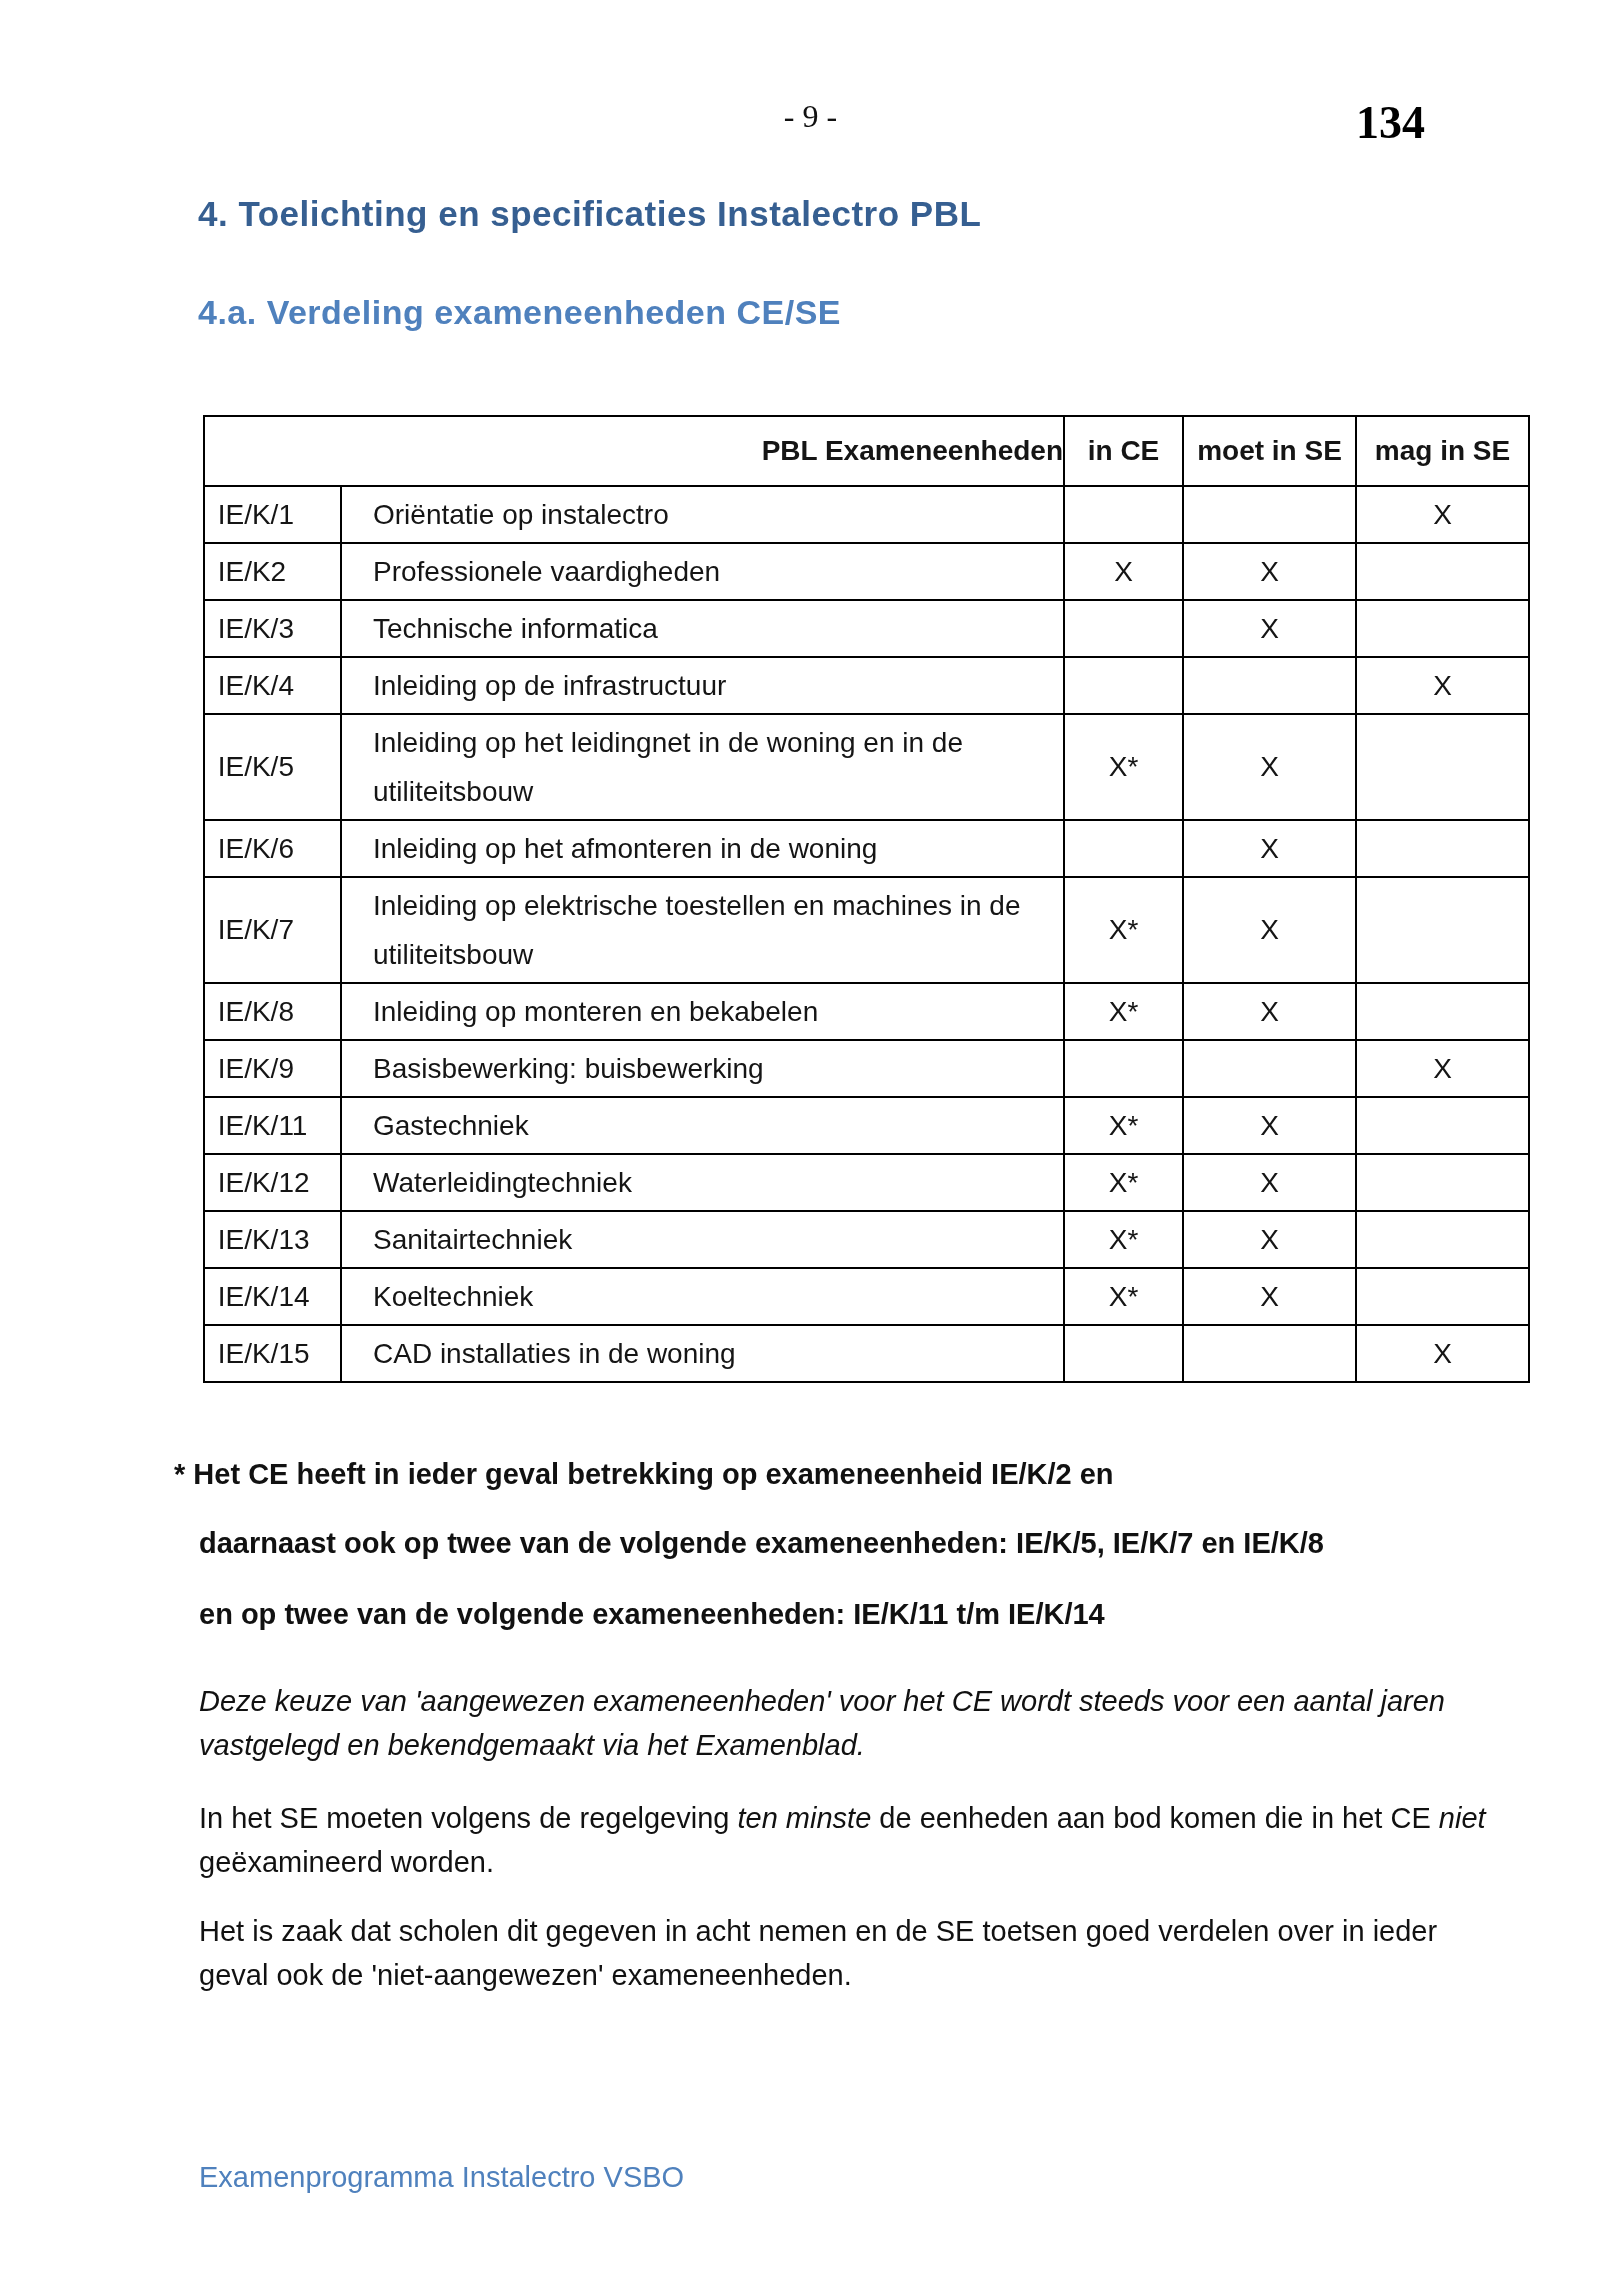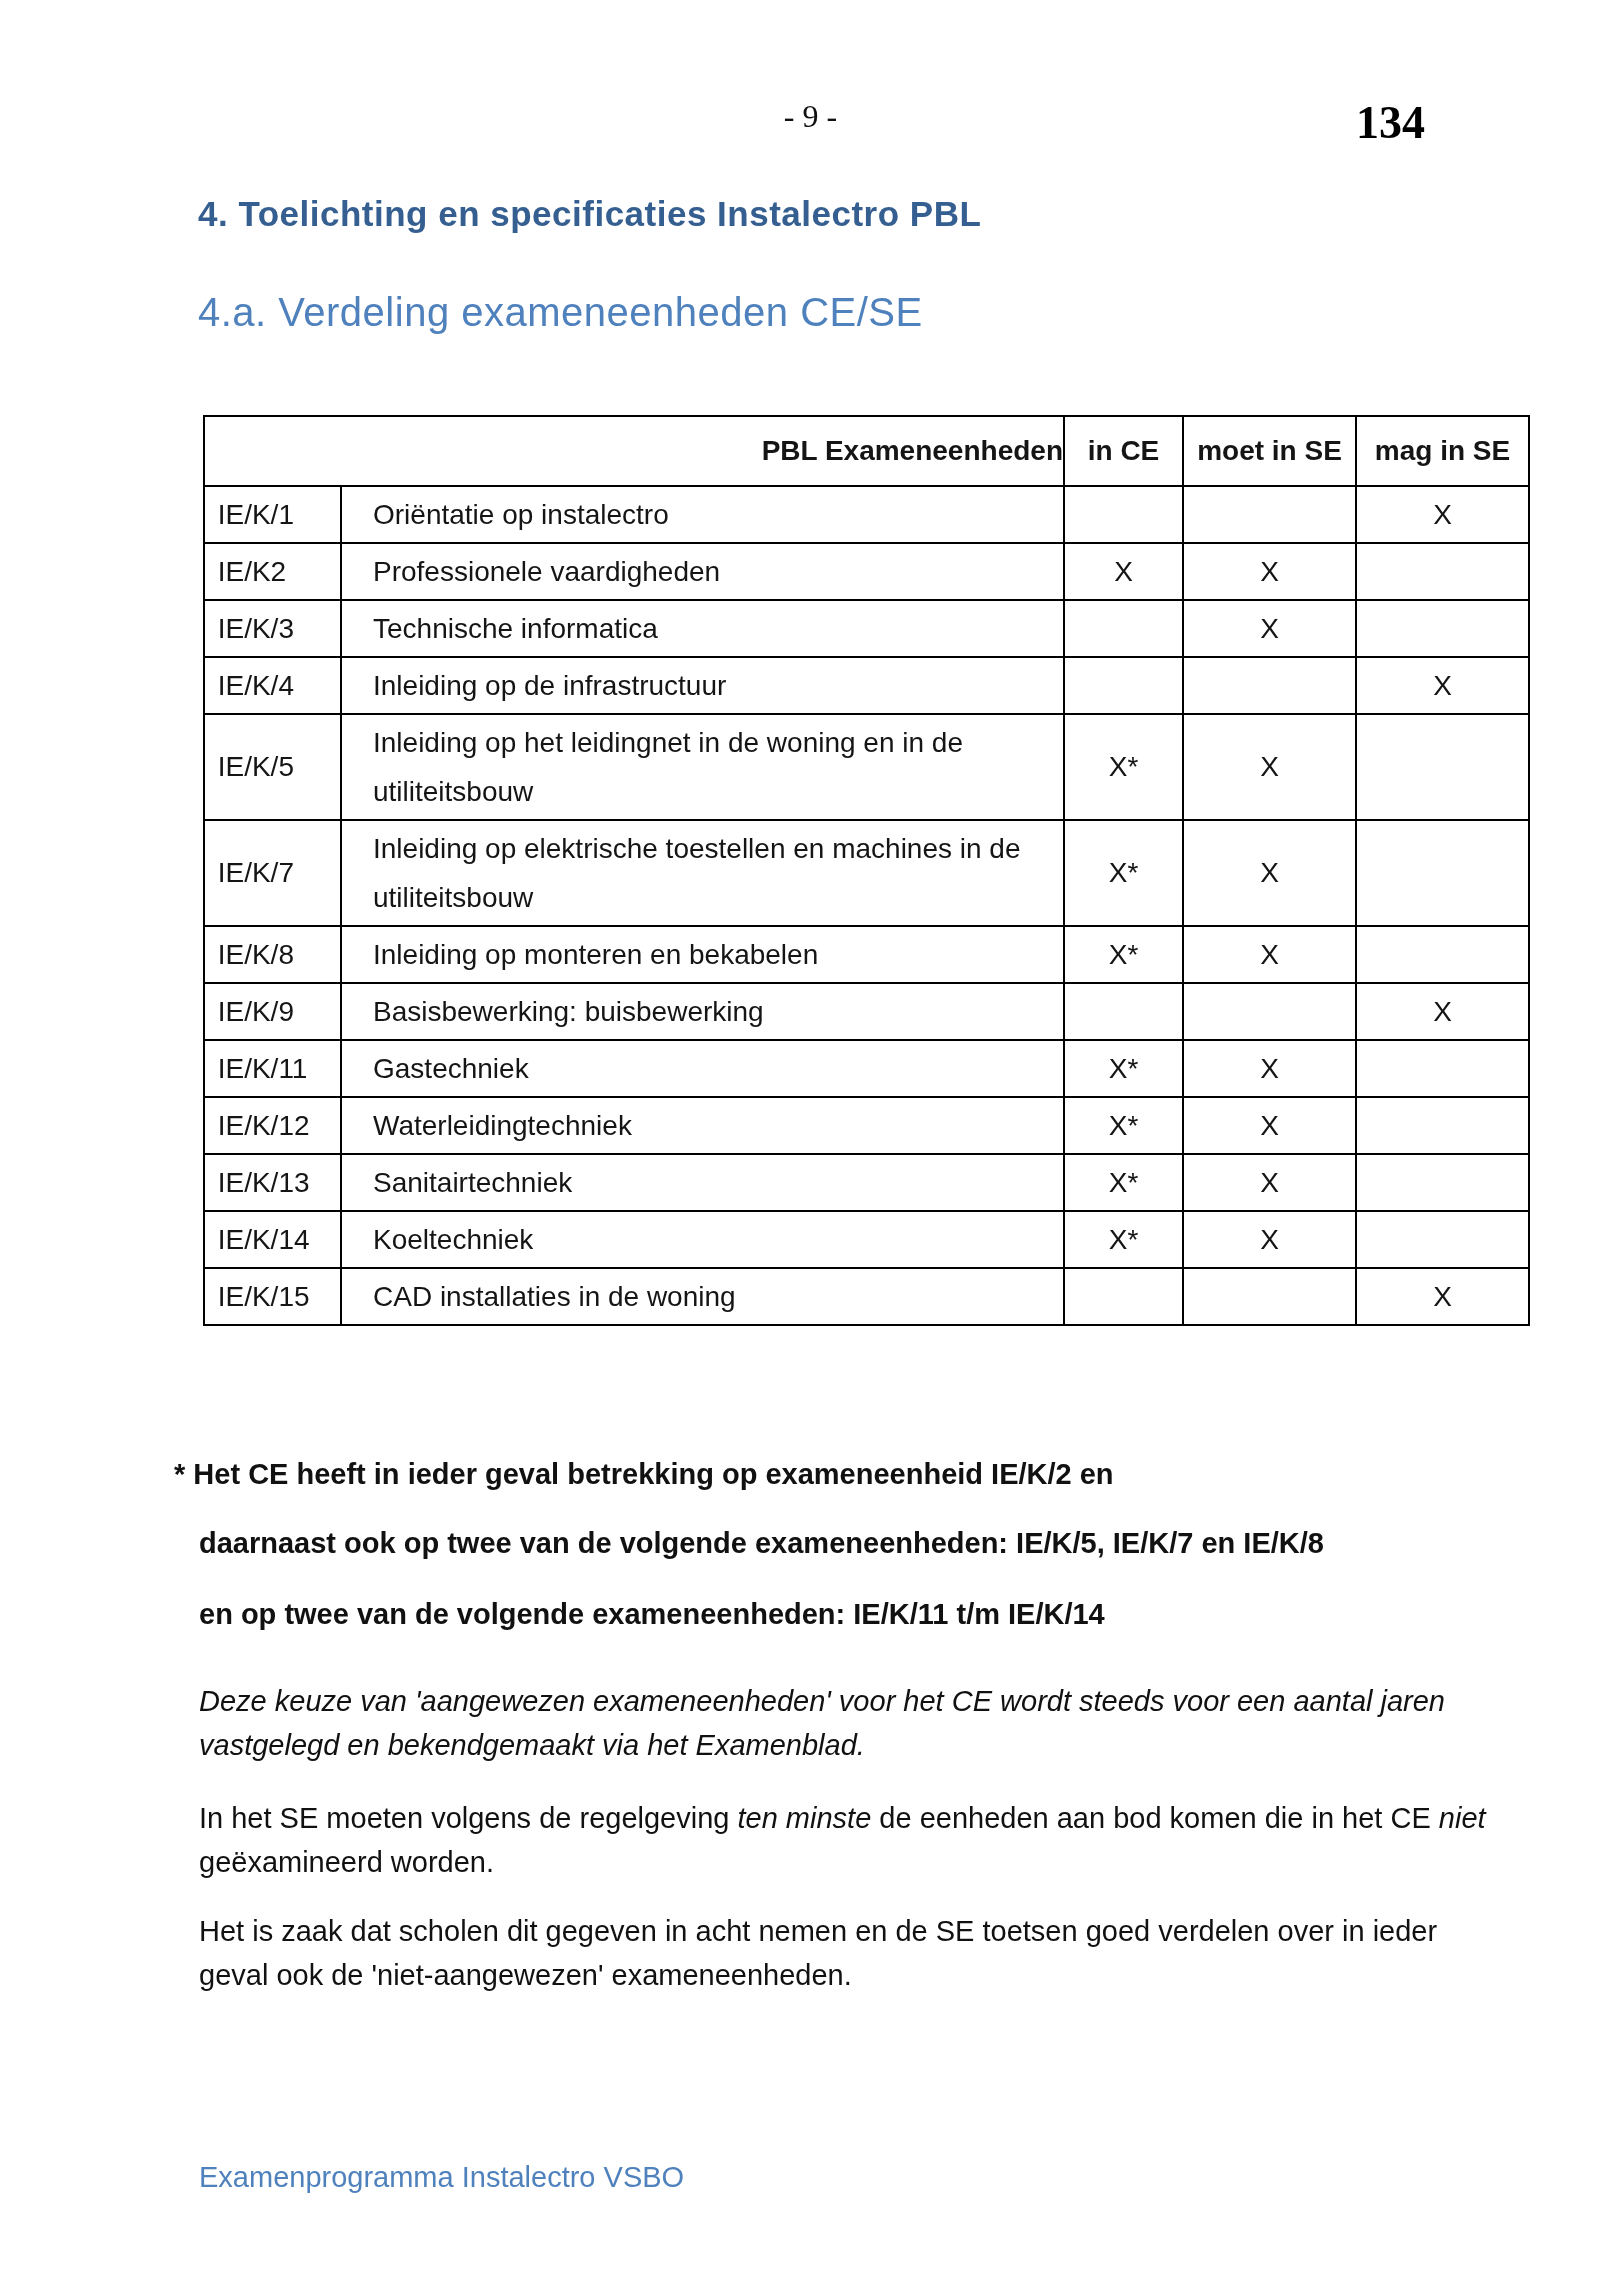--- a/index.html
+++ b/index.html
@@ -25,21 +25,21 @@
     font-weight: bold; font-size: 46px; color: #000;
   }
 
   h1.heading1 {
     position: absolute; left: 198px; top: 192px;
     font-size: 35px; font-weight: bold; line-height: 43px;
     color: #365F91; letter-spacing: 0.5px;
   }
   h2.heading2 {
     position: absolute; left: 198px; top: 292px;
-    font-size: 40px; font-weight: normal; line-height: 41px;
+    font-size: 34px; font-weight: bold; line-height: 41px;
     color: #4F81BD; letter-spacing: 0.5px;
   }
 
   table.exam-table {
     position: absolute; left: 203px; top: 415px;
     width: 1325px;
     border-collapse: collapse;
     table-layout: fixed;
   }
   table.exam-table th, table.exam-table td {
@@ -143,20 +143,27 @@
           <td class="cell-mark"></td>
           <td class="cell-mark">X</td>
         </tr>
         <tr class="tall">
           <td class="cell-code">IE/K/5</td>
           <td class="cell-desc">Inleiding op het leidingnet in de woning en in de utiliteitsbouw</td>
           <td class="cell-mark">X*</td>
           <td class="cell-mark">X</td>
           <td class="cell-mark"></td>
         </tr>
+        <tr>
+          <td class="cell-code">IE/K/6</td>
+          <td class="cell-desc">Inleiding op het afmonteren in de woning</td>
+          <td class="cell-mark"></td>
+          <td class="cell-mark">X</td>
+          <td class="cell-mark"></td>
+        </tr>
         <tr class="tall">
           <td class="cell-code">IE/K/7</td>
           <td class="cell-desc">Inleiding op elektrische toestellen en machines in de utiliteitsbouw</td>
           <td class="cell-mark">X*</td>
           <td class="cell-mark">X</td>
           <td class="cell-mark"></td>
         </tr>
         <tr>
           <td class="cell-code">IE/K/8</td>
           <td class="cell-desc">Inleiding op monteren en bekabelen</td>

